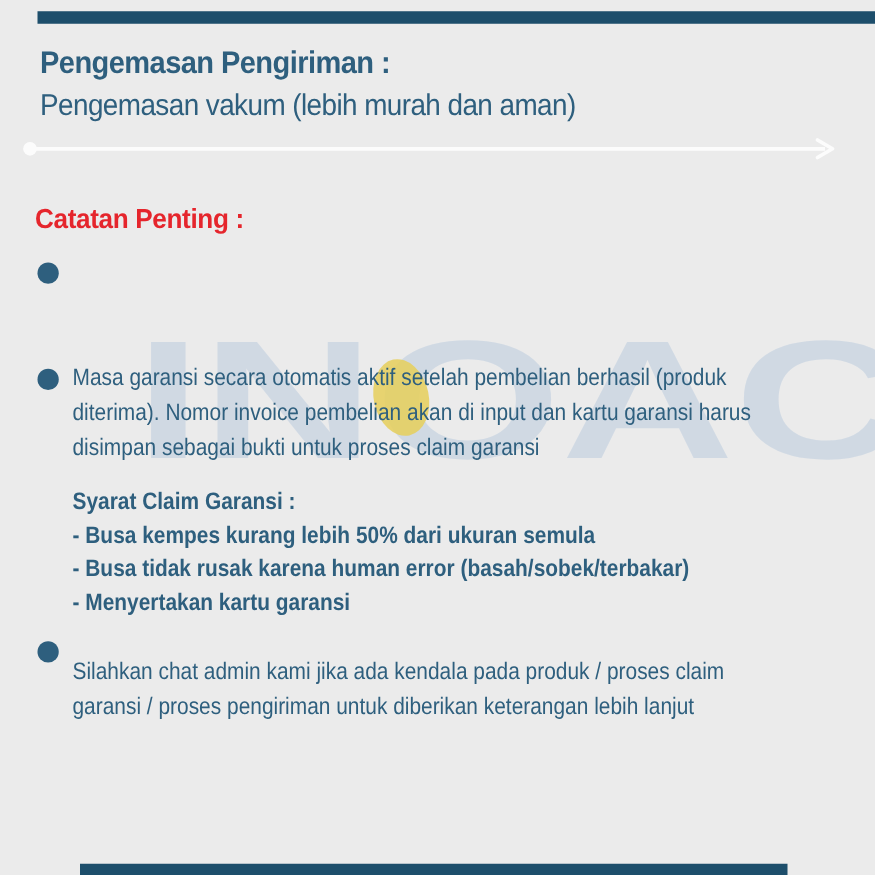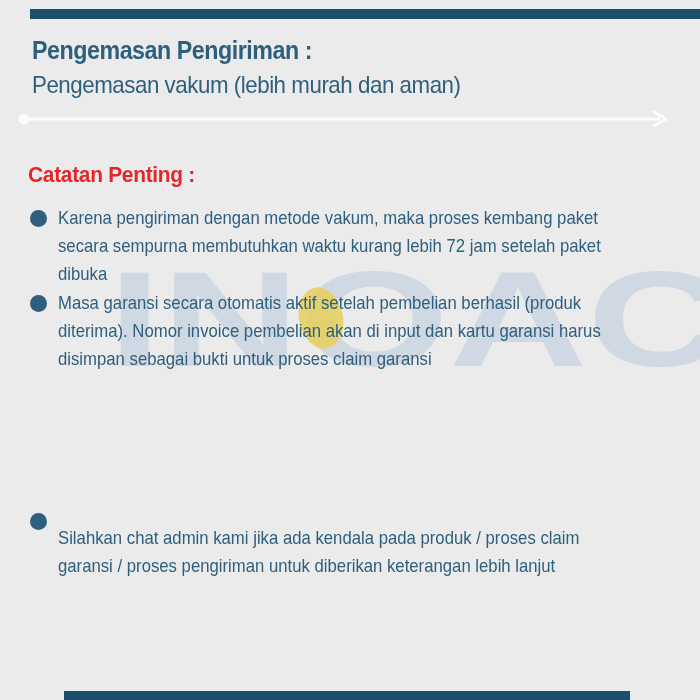--- a/index.html
+++ b/index.html
@@ -164,33 +164,34 @@
 
   <svg class="divider" width="656" height="20" viewBox="0 0 656 20">
     <line x1="8" y1="10" x2="644" y2="10" stroke="#fcfcfc" stroke-width="3"></line>
     <circle cx="8" cy="10" r="5.5" fill="#fcfcfc"></circle>
     <path d="M 638 3 L 650 10 L 638 17" fill="none" stroke="#fcfcfc" stroke-width="3" stroke-linecap="round" stroke-linejoin="round"></path>
   </svg>
 
   <div class="section-heading">Catatan Penting :</div>
 
   <div class="bullet-dot" style="top:210px"></div>
-  <div class="text-block" style="top:204px">
-    <div class="line">Karena pengiriman dengan metode vakum, maka proses kembang paket</div>
-    <div class="line">secara sempurna membutuhkan waktu kurang lebih 72 jam setelah paket</div>
-    <div class="line">dibuka</div>
-  </div>
 
   <div class="bullet-dot" style="top:295px"></div>
   <div class="text-block" style="top:289px">
     <div class="line">Masa garansi secara otomatis aktif setelah pembelian berhasil (produk</div>
     <div class="line">diterima). Nomor invoice pembelian akan di input dan kartu garansi harus</div>
     <div class="line">disimpan sebagai bukti untuk proses claim garansi</div>
   </div>
 
+  <div class="text-block bold" style="top:388px">
+    <div class="line">Syarat Claim Garansi :</div>
+    <div class="line">- Busa kempes kurang lebih 50% dari ukuran semula</div>
+    <div class="line">- Busa tidak rusak karena human error (basah/sobek/terbakar)</div>
+    <div class="line">- Menyertakan kartu garansi</div>
+  </div>
 
   <div class="bullet-dot" style="top:513px"></div>
   <div class="text-block" style="top:524px">
     <div class="line">Silahkan chat admin kami jika ada kendala pada produk / proses claim</div>
     <div class="line">garansi / proses pengiriman untuk diberikan keterangan lebih lanjut</div>
   </div>
 
 </div>
 
 </body></html>

